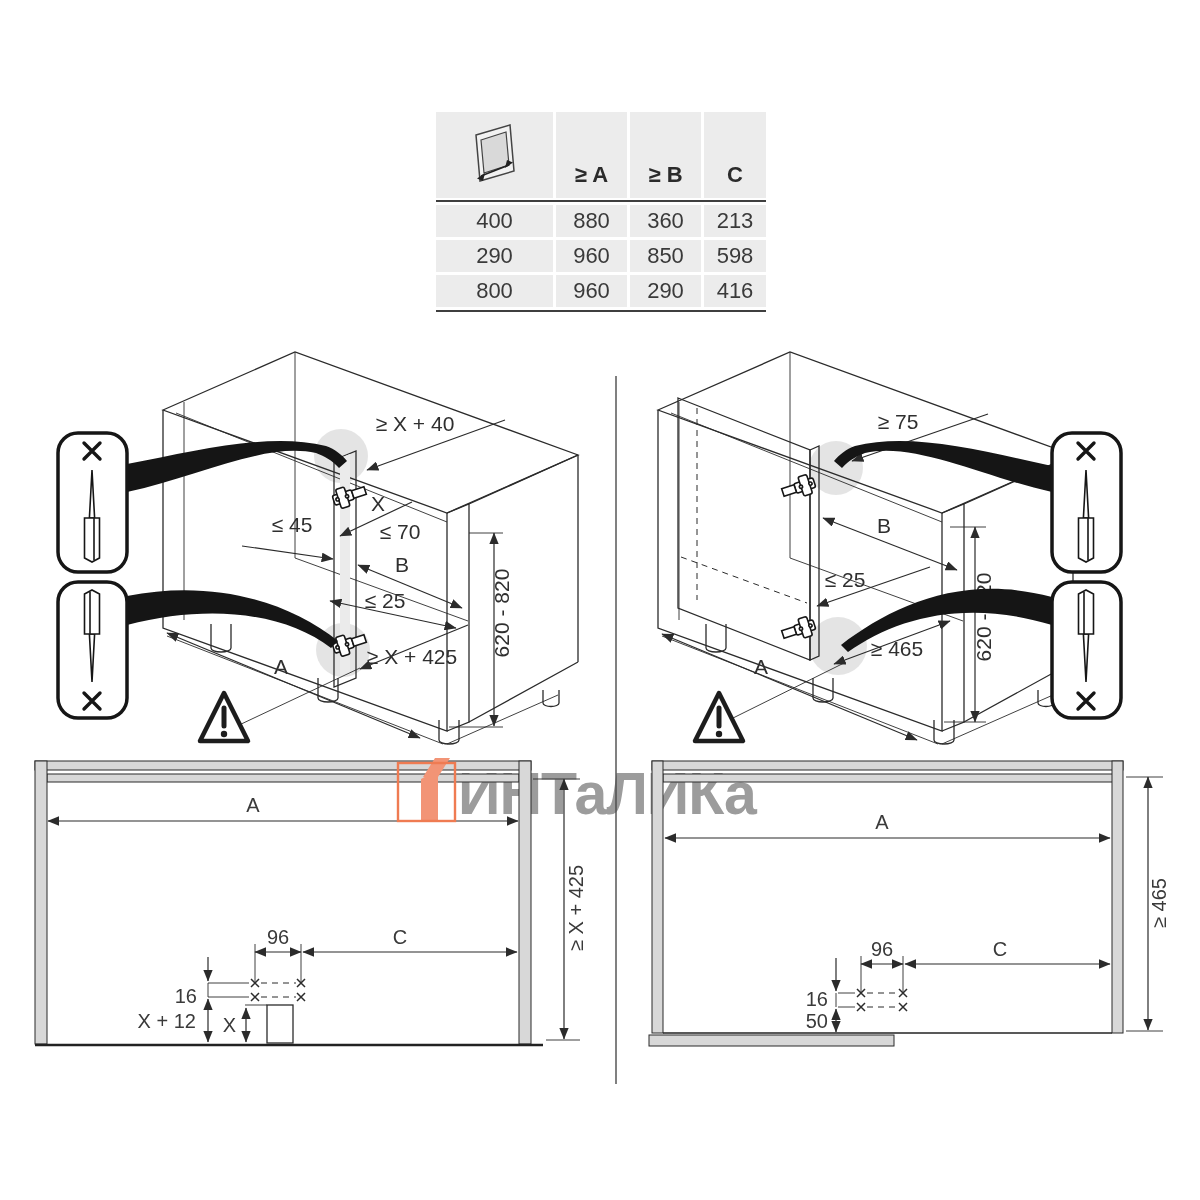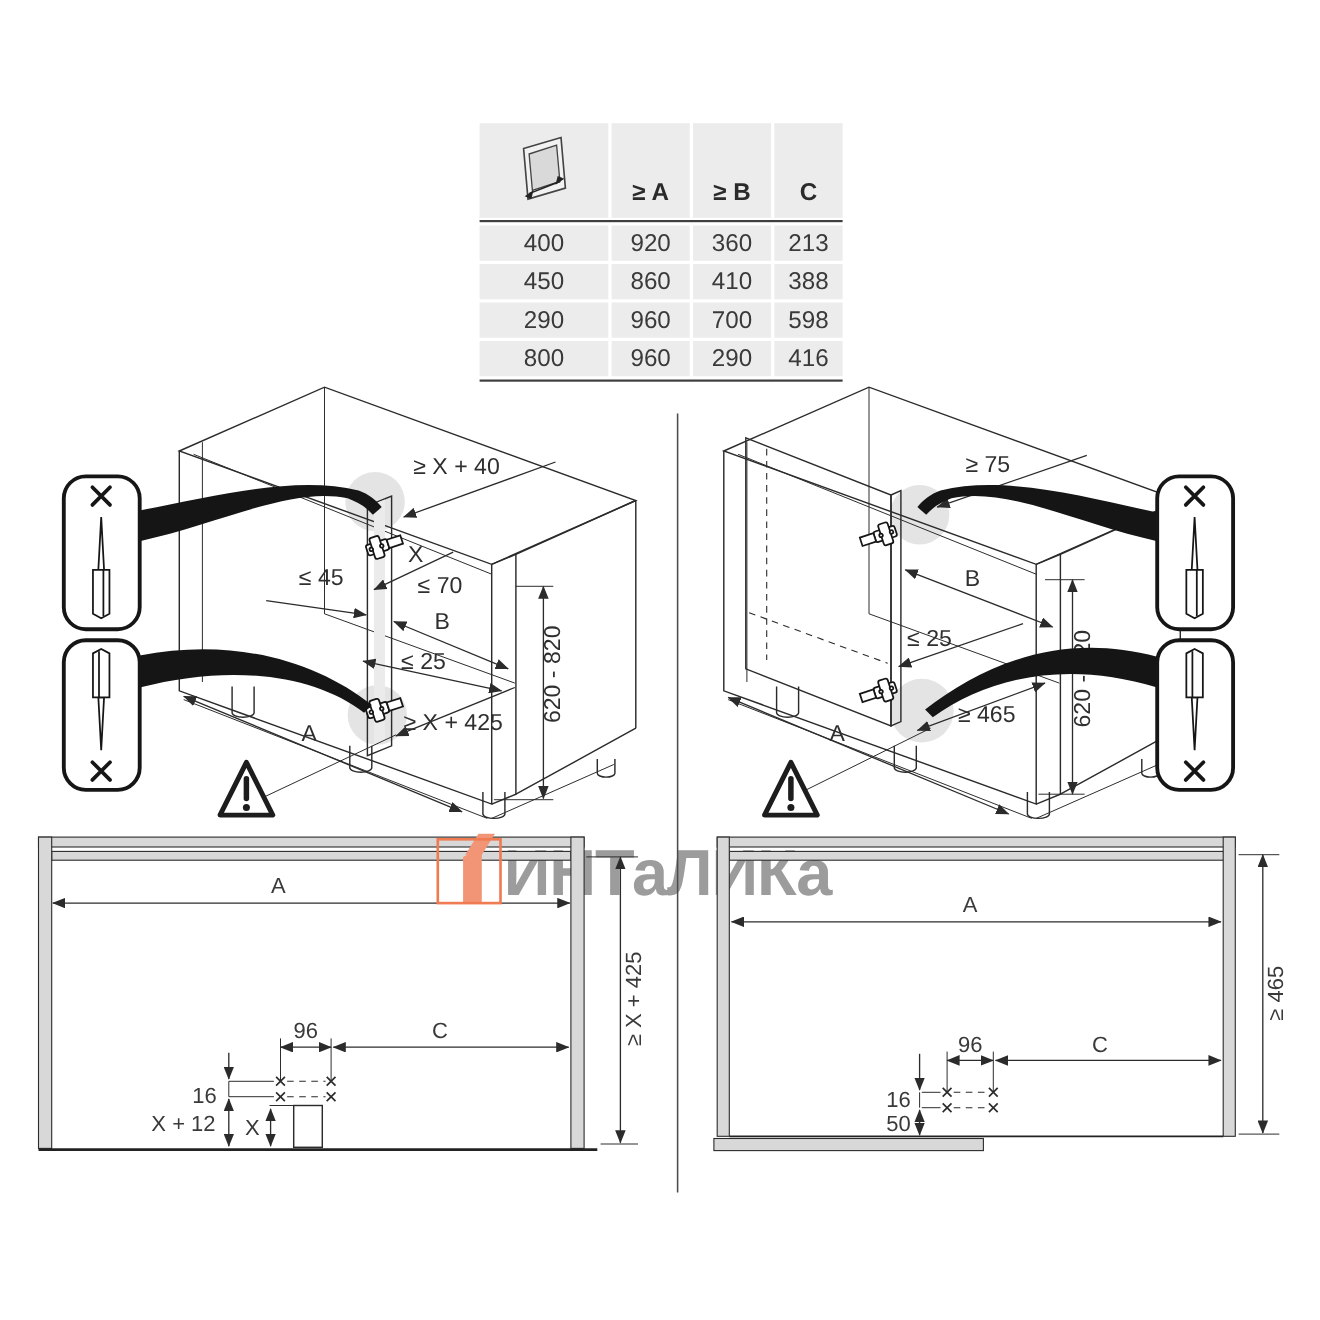--- a/index.html
+++ b/index.html
@@ -288,34 +288,28 @@
           <path d="M49,43.5 L41,49 L43,41 Z" fill="#222"></path>
         </svg>
       </div>
       <div class="cell c1">≥ A</div>
       <div class="cell c2">≥ B</div>
       <div class="cell c3">C</div>
     </div>
     <div class="t-line"></div>
     <div class="t-row">
       <div class="cell c0">400</div>
-      <div class="cell c1">920</div>
+      <div class="cell c1">880</div>
       <div class="cell c2">360</div>
       <div class="cell c3">213</div>
     </div>
     <div class="t-row">
-      <div class="cell c0">450</div>
-      <div class="cell c1">860</div>
-      <div class="cell c2">410</div>
-      <div class="cell c3">388</div>
-    </div>
-    <div class="t-row">
       <div class="cell c0">290</div>
       <div class="cell c1">960</div>
-      <div class="cell c2">700</div>
+      <div class="cell c2">850</div>
       <div class="cell c3">598</div>
     </div>
     <div class="t-row">
       <div class="cell c0">800</div>
       <div class="cell c1">960</div>
       <div class="cell c2">290</div>
       <div class="cell c3">416</div>
     </div>
     <div class="t-foot"></div>
   </div>

